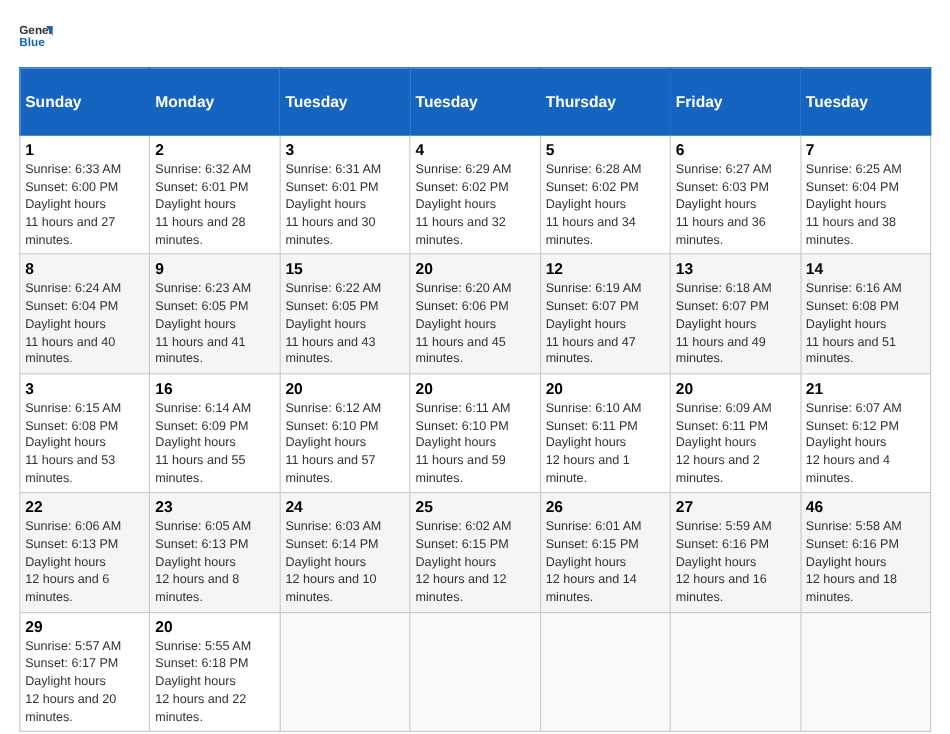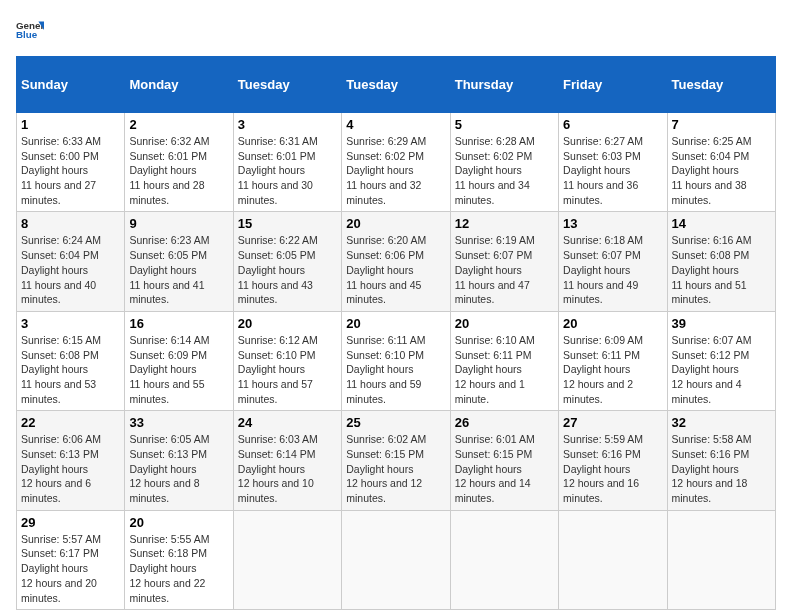--- a/index.html
+++ b/index.html
@@ -290,41 +290,41 @@
         <td>
         <span class="day-num">20</span>
         <div class="day-detail">
           Sunrise: 6:09 AM<br>
           Sunset: 6:11 PM<br>
           Daylight hours<br>
           12 hours and 2 minutes.
         </div>
       </td>
         <td>
-        <span class="day-num">39</span>
+        <span class="day-num">21</span>
         <div class="day-detail">
           Sunrise: 6:07 AM<br>
           Sunset: 6:12 PM<br>
           Daylight hours<br>
           12 hours and 4 minutes.
         </div>
       </td>
       </tr>
       <tr>
         <td>
         <span class="day-num">22</span>
         <div class="day-detail">
           Sunrise: 6:06 AM<br>
           Sunset: 6:13 PM<br>
           Daylight hours<br>
           12 hours and 6 minutes.
         </div>
       </td>
         <td>
-        <span class="day-num">33</span>
+        <span class="day-num">23</span>
         <div class="day-detail">
           Sunrise: 6:05 AM<br>
           Sunset: 6:13 PM<br>
           Daylight hours<br>
           12 hours and 8 minutes.
         </div>
       </td>
         <td>
         <span class="day-num">24</span>
         <div class="day-detail">
@@ -355,21 +355,21 @@
         <td>
         <span class="day-num">27</span>
         <div class="day-detail">
           Sunrise: 5:59 AM<br>
           Sunset: 6:16 PM<br>
           Daylight hours<br>
           12 hours and 16 minutes.
         </div>
       </td>
         <td>
-        <span class="day-num">32</span>
+        <span class="day-num">46</span>
         <div class="day-detail">
           Sunrise: 5:58 AM<br>
           Sunset: 6:16 PM<br>
           Daylight hours<br>
           12 hours and 18 minutes.
         </div>
       </td>
       </tr>
       <tr>
         <td>

